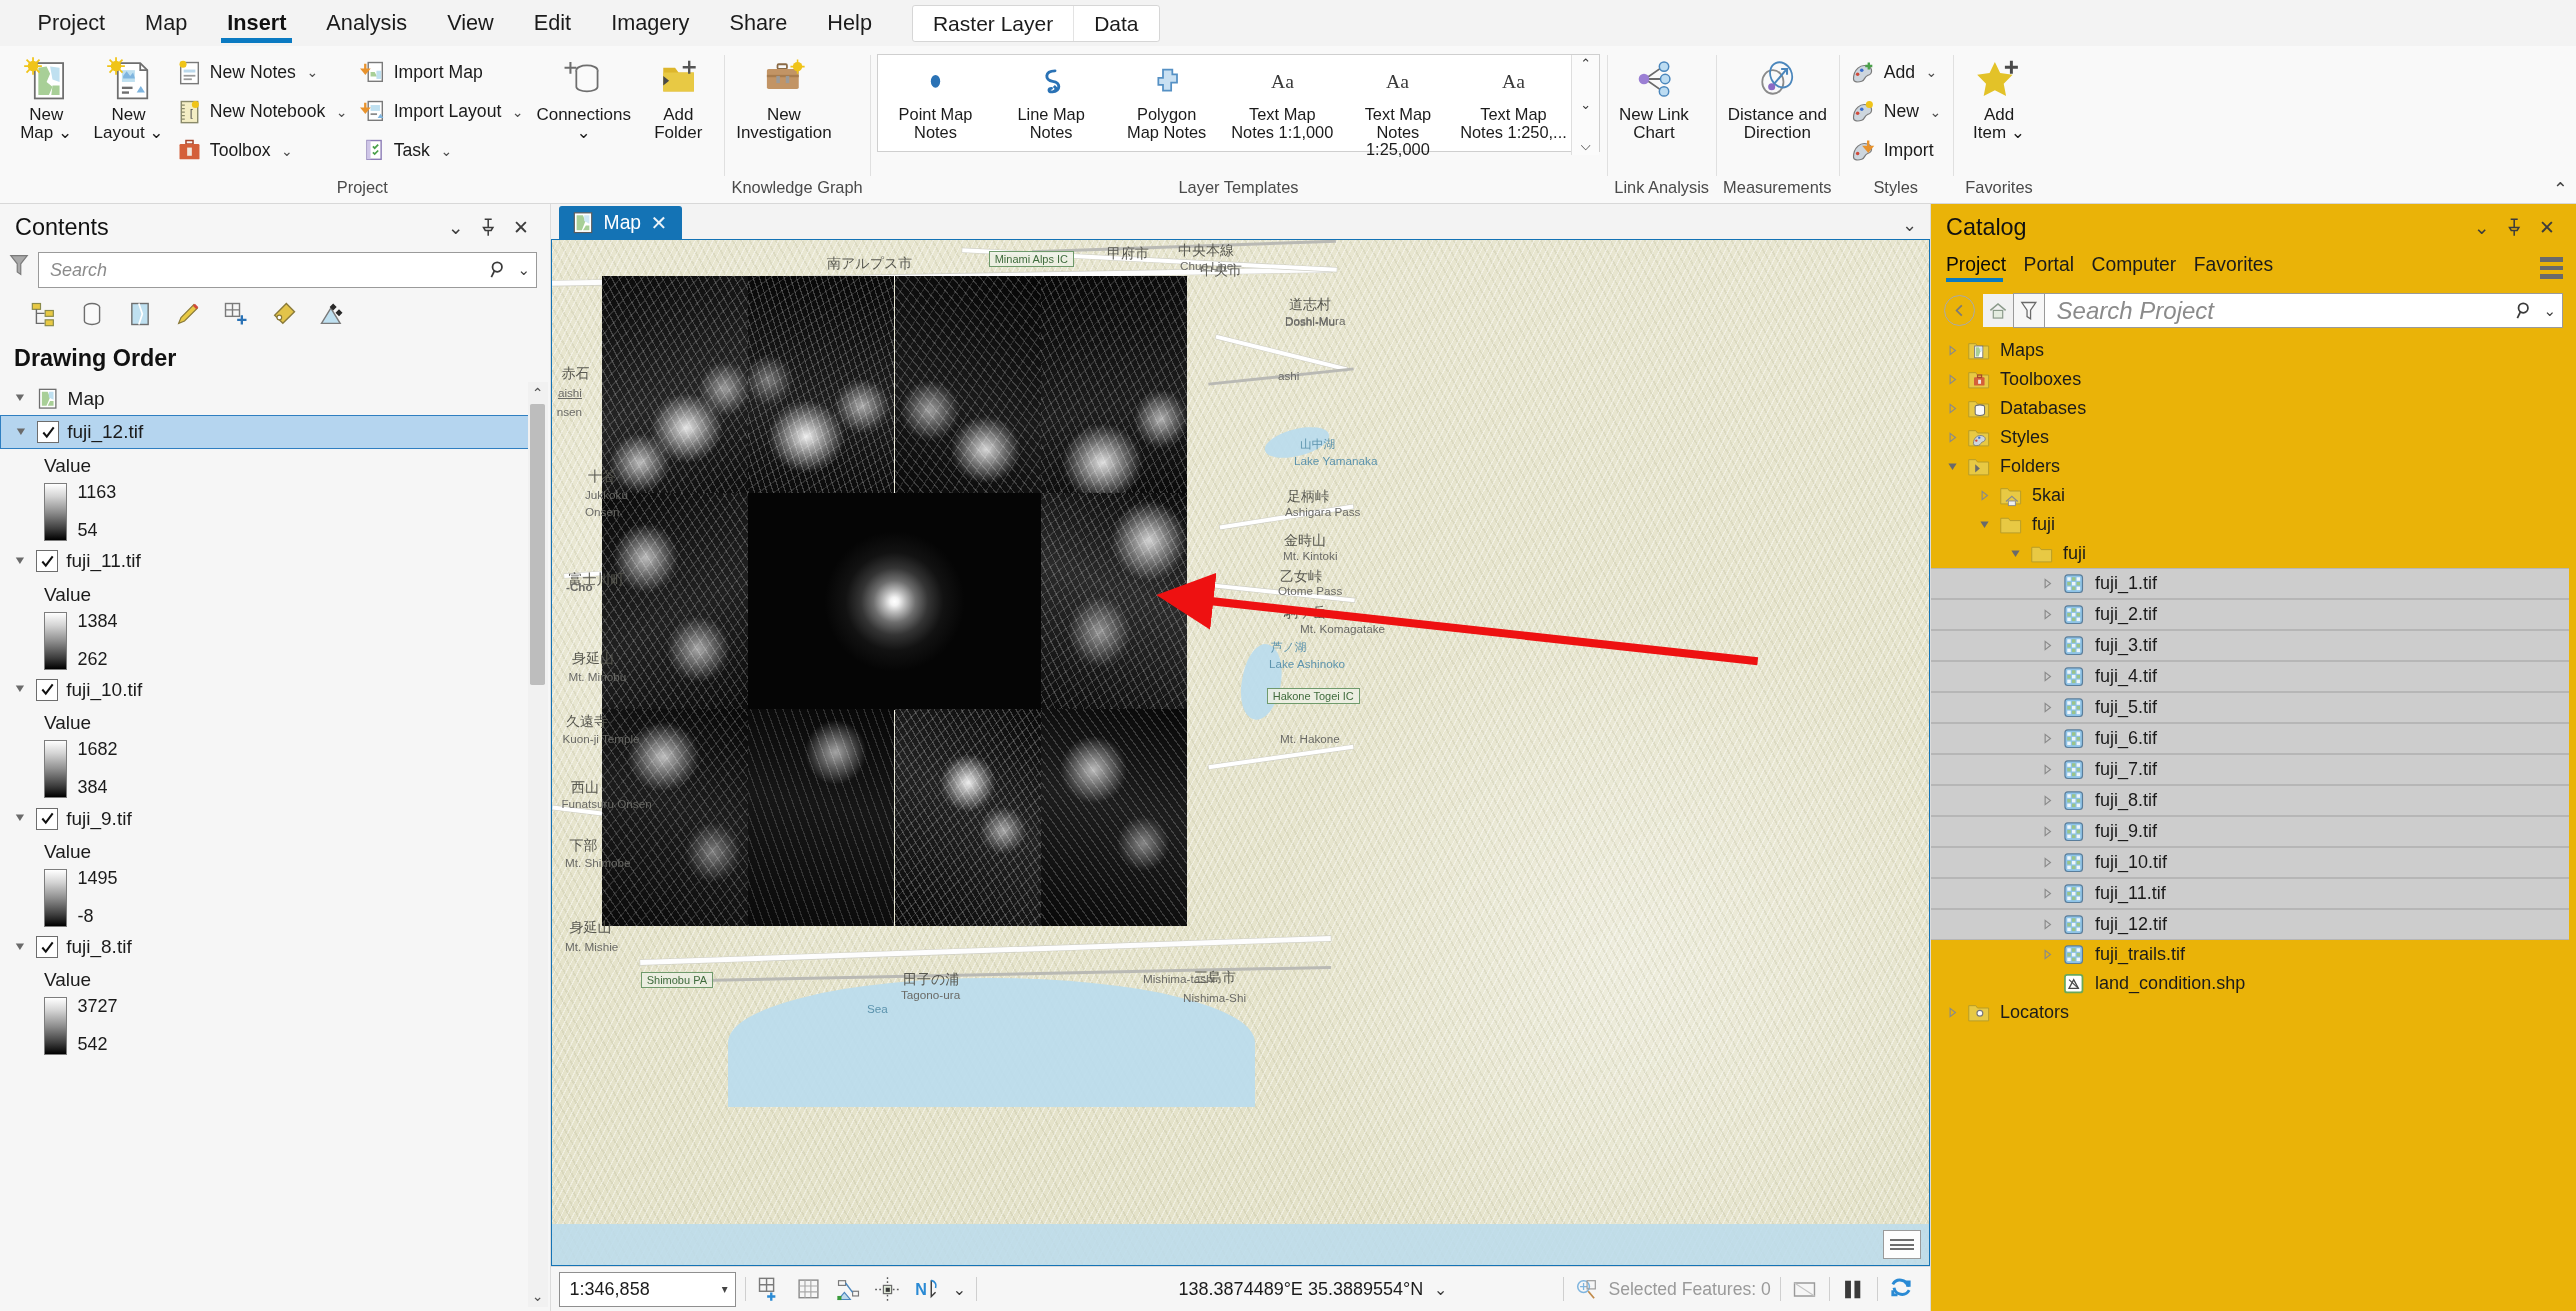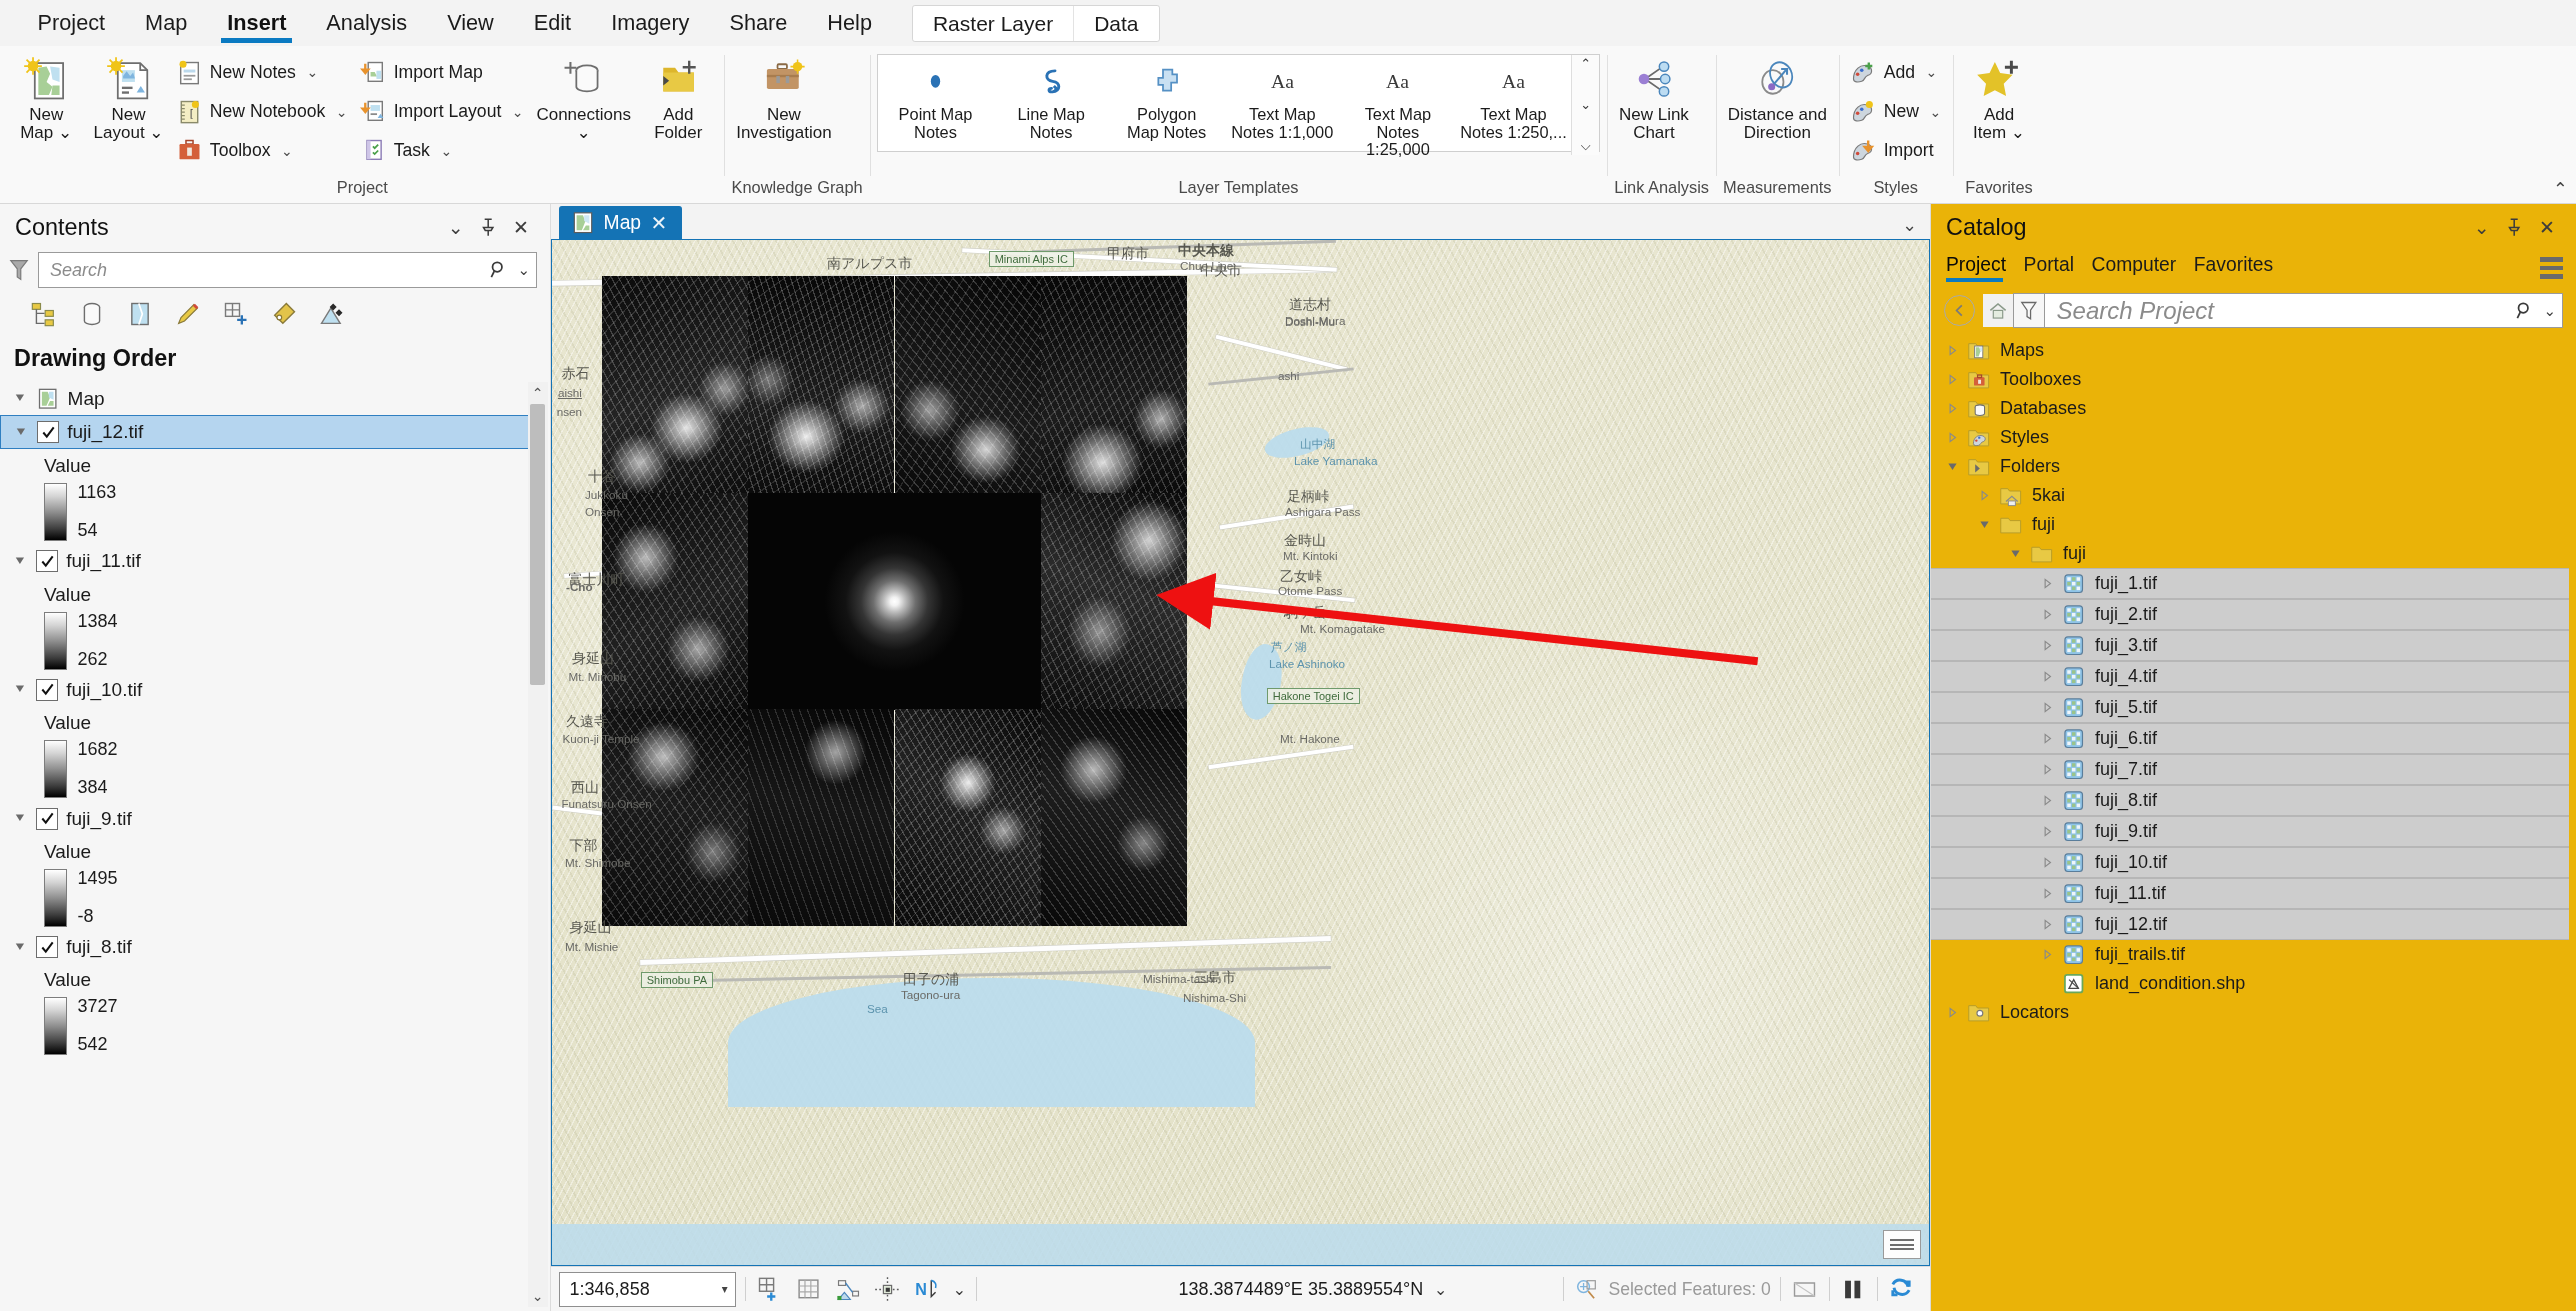--- a/index.html
+++ b/index.html
@@ -51,21 +51,21 @@
   .main{flex:1 1 auto;display:flex;min-height:0;background:#f3f3f3;}
 
   
   .pane{background:#f6f6f6;display:flex;flex-direction:column;min-height:0;}
   .pane-head{height:46px;display:flex;align-items:center;padding:0 13px 0 15px;flex:0 0 auto;}
   .pane-title{font-size:23.4px;color:#111;flex:1 1 auto;}
   .pane-btn{font-size:19px;color:#3c3c3c;padding:0 8.2px;cursor:default;}
 
   
   #contents-pane{width:550px;border-right:0.6px solid #dcdcdc;}
-  .search-row{display:flex;align-items:center;gap:8.2px;padding:2.3px 13px 0 9.4px;flex:0 0 auto;}
+  .search-row{display:flex;gap:8.2px;padding:2.3px 13px 0 9.4px;flex:0 0 auto;}
   .search-box{flex:1 1 auto;height:34px;background:#fff;border:0.6px solid #9a9a9a;display:flex;align-items:center;padding:0 5.9px 0 9.4px;}
   .search-box input{border:0;outline:0;flex:1 1 auto;font-size:18px;font-family:"Liberation Sans",sans-serif;color:#222;background:transparent;font-style:italic;}
   .search-box input::placeholder{color:#8b8b8b;font-style:italic;}
   .toolstrip{display:flex;align-items:center;gap:15px;padding:9.4px 0 0 27px;flex:0 0 auto;}
   .tool-ic{width:33px;height:33px;display:flex;align-items:center;justify-content:center;cursor:default;}
 
   .toc{flex:1 1 auto;overflow:hidden;position:relative;padding:5.9px 0 0 0;min-height:0;}
   .toc-title{font-size:23.4px;font-weight:bold;padding:8.2px 0 10.5px 14px;color:#111;}
   .toc-scrollarea{position:relative;height:calc(100% - 50px);}
   .row{display:flex;align-items:center;height:33px;padding-left:14px;cursor:default;}
@@ -892,21 +892,21 @@
             <span class="mlabel" style="left: 13px; top: 616px;">Mt. Shimobe</span>
             <span class="mlabel jp" style="left: 17.6px; top: 679px;">身延山</span>
             <span class="mlabel" style="left: 13px; top: 700px;">Mt. Mishie</span>
             <span class="mbox" style="left: 89px; top: 732px;">Shimobu PA</span>
             <span class="mlabel jp" style="left: 351px; top: 731px;">田子の浦</span>
             <span class="mlabel" style="left: 349px; top: 748px;">Tagono-ura</span>
             <span class="mlabel blue" style="left: 315px; top: 762px;">Sea</span>
             <span class="mlabel" style="left: 591px; top: 732px;">Mishima-tashi</span>
             <span class="mlabel jp" style="left: 642px; top: 729px;">三島市</span>
             <span class="mlabel" style="left: 631px; top: 751px;">Nishima-Shi</span>
-            <span class="mlabel jp" style="left: 626px; top: 2.3px; font-weight: bold;">中央本線</span>
+            <span class="mlabel jp" style="left: 626px; top: 2.3px;">中央本線</span>
             <span class="mlabel" style="left: 628px; top: 19px;">Chuo Line</span>
             <span class="mlabel jp" style="left: 737px; top: 56px;">道志村</span>
             <span class="mlabel" style="left: 733px; top: 74px;">Doshi-Mura</span>
             <span class="mlabel" style="left: 733px; top: 75px;">Doshi-Mu</span>
             <span class="mlabel" style="left: 726px; top: 129px;">ashi</span>
             <span class="mlabel blue" style="left: 748px; top: 197px;">山中湖</span>
             <span class="mlabel blue" style="left: 742px; top: 214px;">Lake Yamanaka</span>
             <span class="mlabel" style="left: 731px; top: 309px;">Mt. Kintoki</span>
             <span class="mlabel jp" style="left: 732px; top: 292px;">金時山</span>
             <span class="mlabel" style="left: 733px; top: 265px;">Ashigara Pass</span>

